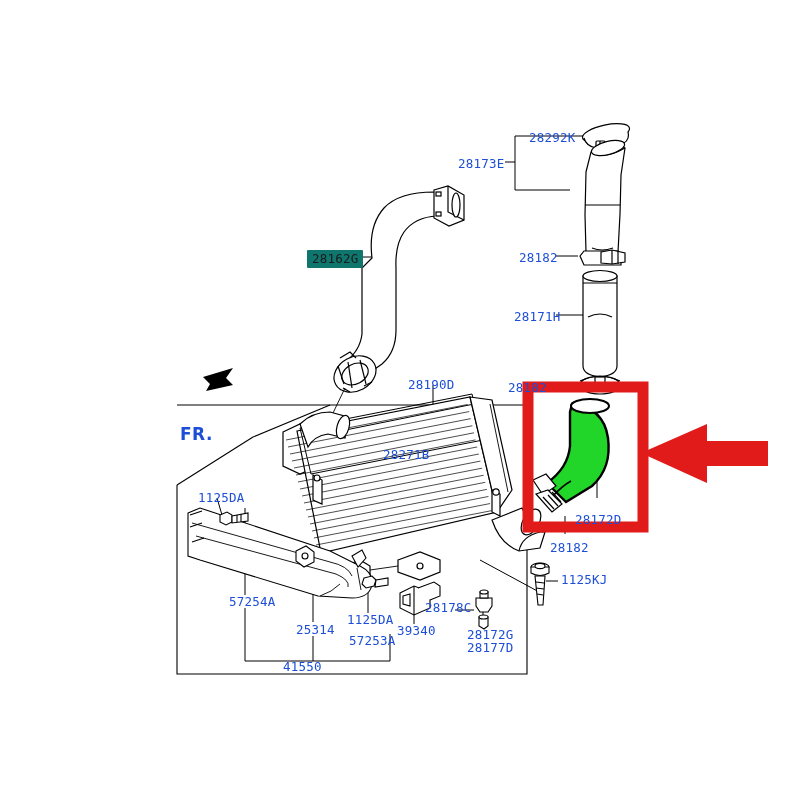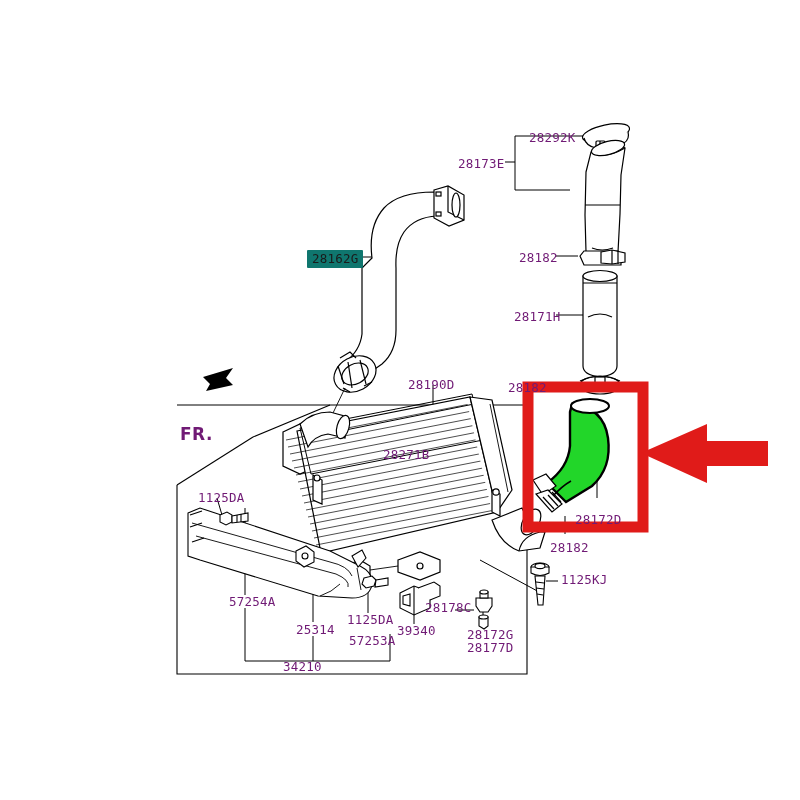--- a/index.html
+++ b/index.html
@@ -19,21 +19,21 @@
     position: absolute;
     left: 0; top: 0;
     width: 800px;
     height: 800px;
   }
   .lbl {
     position: absolute;
     font-family: "DejaVu Sans Mono", monospace;
     font-size: 12.5px;
     letter-spacing: 0.2px;
-    color: #701a75;
+    color: #1d4ed8;
     white-space: nowrap;
     line-height: 1.12;
   }
   .lbl.hl {
     background: #0f766e;
     color: #1a1a1a;
     padding: 2px 5px 2px 5px;
     border-radius: 1px;
   }
   .lbl.fr {
@@ -340,15 +340,15 @@
   <div class="lbl" style="left:198px; top:491px;">1125DA</div>
   <div class="lbl" style="left:229px; top:595px;text-align:right;">57254A</div>
   <div class="lbl" style="left:296px; top:623px;">25314</div>
   <div class="lbl" style="left:347px; top:613px;">1125DA</div>
   <div class="lbl" style="left:349px; top:634px;">57253A</div>
   <div class="lbl" style="left:397px; top:624px;">39340</div>
   <div class="lbl" style="left:425px; top:601px;">28178C</div>
   <div class="lbl" style="left:467px; top:628px;">28172G</div>
   <div class="lbl" style="left:467px; top:641px;">28177D</div>
   <div class="lbl" style="left:561px; top:573px;">1125KJ</div>
-  <div class="lbl" style="left:283px; top:660px;">34210</div>
+  <div class="lbl" style="left:283px; top:660px;">41550</div>
 
 </div>
 
 </body></html>

